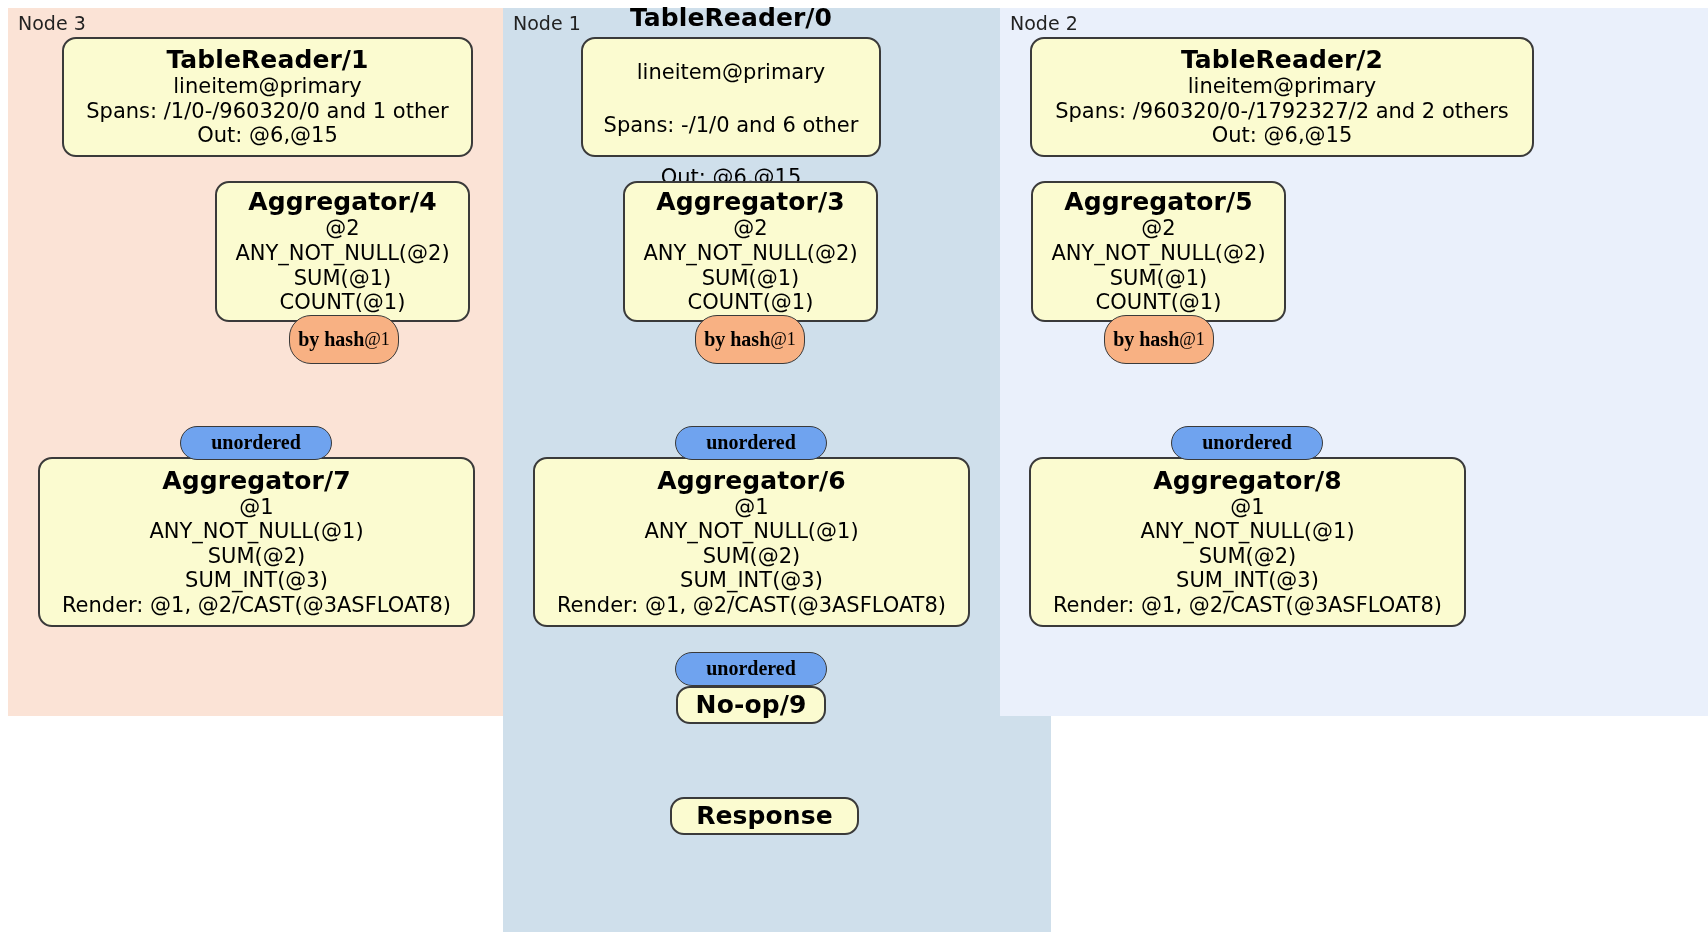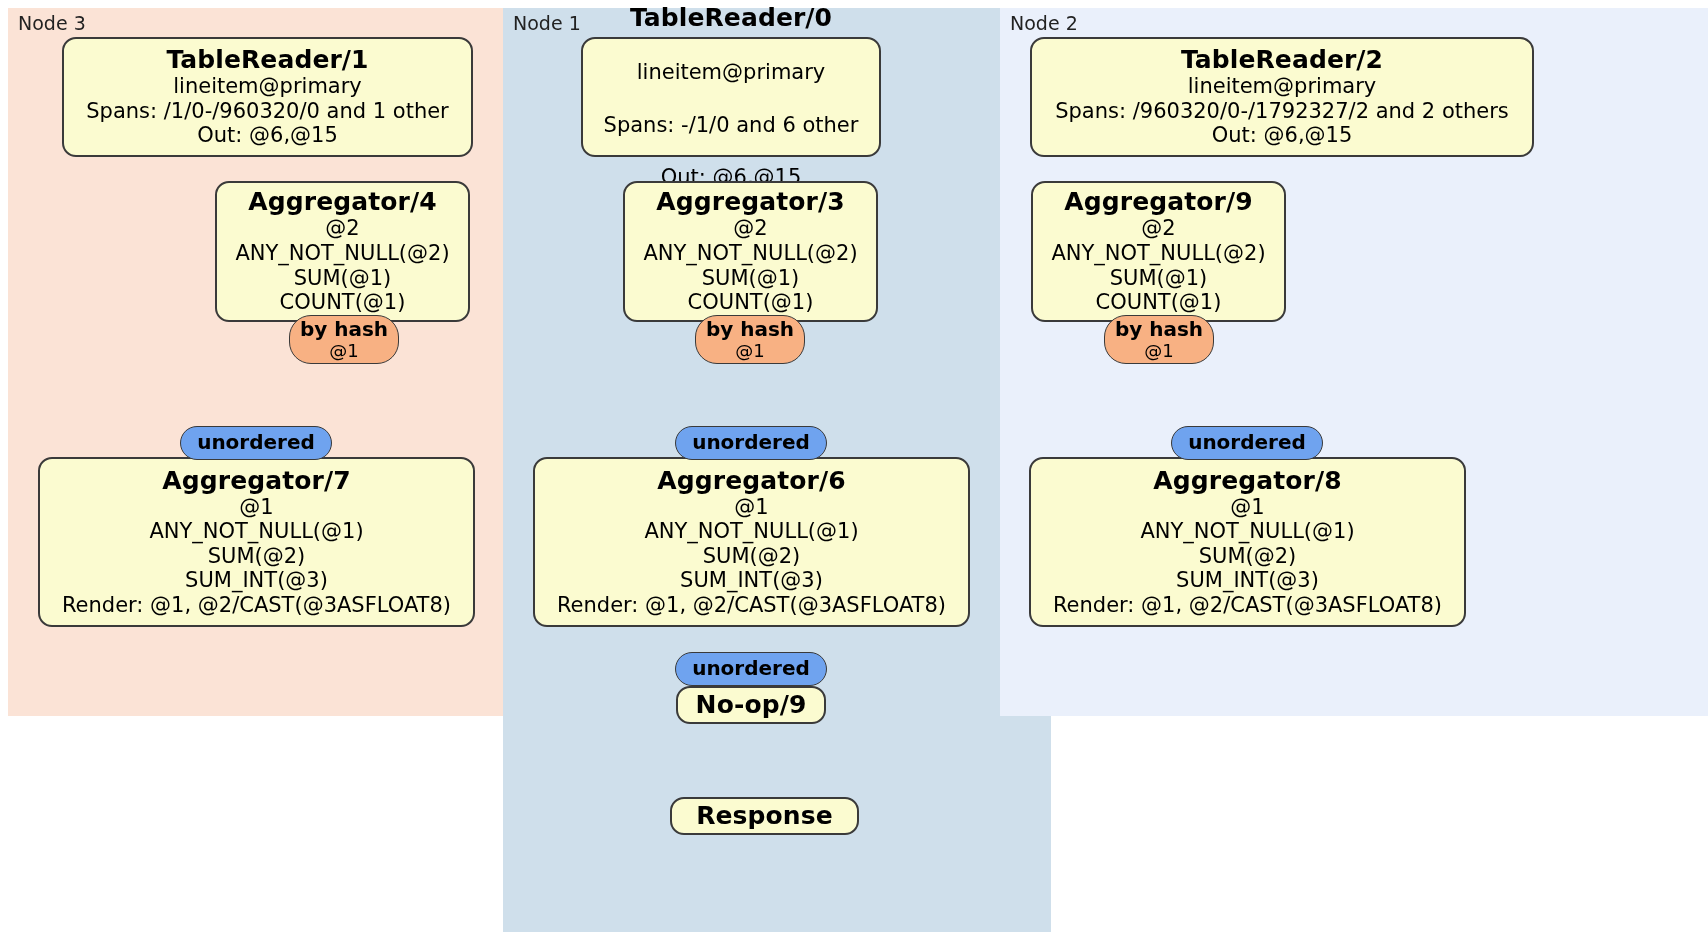--- a/index.html
+++ b/index.html
@@ -25,22 +25,22 @@
     display:flex;flex-direction:column;justify-content:center;
     align-items:stretch;
     padding:5px 10px;
   }
   .nodebox .title{font-weight:bold;font-size:25px;line-height:1.12;letter-spacing:.1px;}
   .nodebox .line{font-size:21px;line-height:1.17;white-space:nowrap;}
 
   .pill{
     position:absolute;box-sizing:border-box;
     border:1.8px solid #3a3a3a;border-radius:22px;
-    display:flex;flex-direction:column;align-items:center;justify-content:center;
-    text-align:center;line-height:1.08;
+    display:flex;flex-direction:row;align-items:center;justify-content:center;
+    text-align:center;line-height:1.08;font-family:Liberation Serif, serif;
   }
   .pill.hash{background:#f8b183;}
   .pill.unord{background:#6fa3ef;}
   .pill .p1{font-weight:bold;font-size:20px;}
   .pill .p2{font-size:18px;}
 
   .zlow{z-index:1;}
   .zmid{z-index:3;}
   .ztop{z-index:5;}
 </style>
@@ -113,21 +113,21 @@
         <div class="line">COUNT(@1)</div>
       </div>
       <div class="nodebox zmid" style="left: 623px; top: 181px; width: 255px; height: 141px;">
         <div class="title">Aggregator/3</div>
         <div class="line">@2</div>
         <div class="line">ANY_NOT_NULL(@2)</div>
         <div class="line">SUM(@1)</div>
         <div class="line">COUNT(@1)</div>
       </div>
       <div class="nodebox zmid" style="left: 1031px; top: 181px; width: 255px; height: 141px;">
-        <div class="title">Aggregator/9</div>
+        <div class="title">Aggregator/5</div>
         <div class="line">@2</div>
         <div class="line">ANY_NOT_NULL(@2)</div>
         <div class="line">SUM(@1)</div>
         <div class="line">COUNT(@1)</div>
       </div>
       <div class="nodebox zmid" style="left: 38px; top: 457px; width: 437px; height: 170px;">
         <div class="title">Aggregator/7</div>
         <div class="line">@1</div>
         <div class="line">ANY_NOT_NULL(@1)</div>
         <div class="line">SUM(@2)</div>

